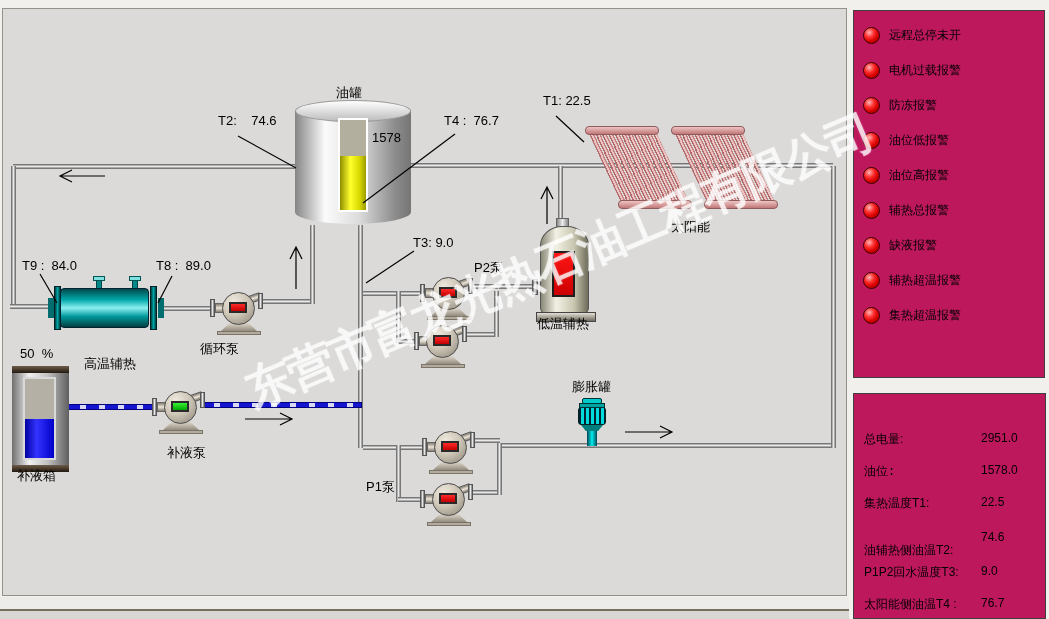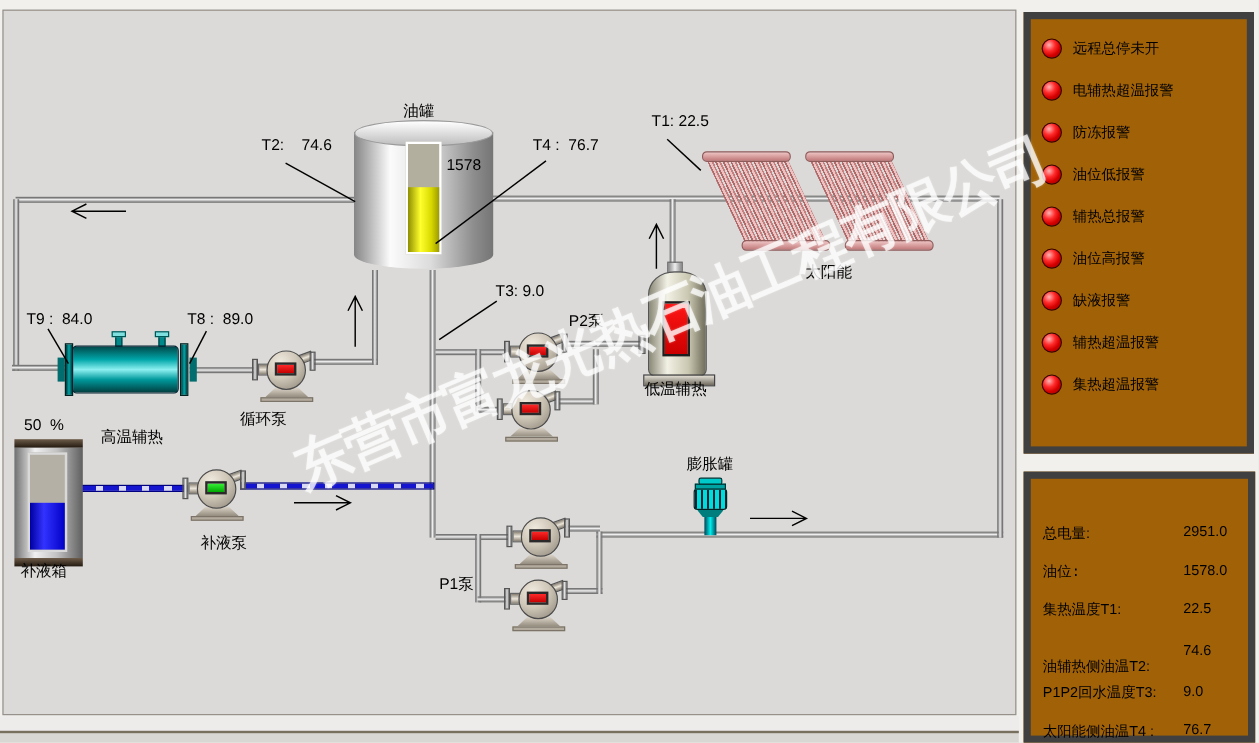--- a/index.html
+++ b/index.html
@@ -5,21 +5,21 @@
   html,body{margin:0;padding:0;}
   body{width:1049px;height:619px;overflow:hidden;background:#f1f0ed;
        font-family:"Liberation Sans","DejaVu Sans",sans-serif;color:#000;}
   #app{position:relative;width:1049px;height:619px;}
 
   
   .canvas{position:absolute;left:2px;top:8px;width:845px;height:588px;
           background:#dbdad8;border:1px solid #96918a;box-sizing:border-box;}
   .strip-light{position:absolute;left:0;top:597px;width:849px;height:12px;background:#edecea;}
   .strip-dark{position:absolute;left:0;top:609px;width:849px;height:10px;background:#d9d7d3;border-top:2px solid #78705e;box-sizing:border-box;}
-  .panel{position:absolute;background:#a16207;border:6px solid #404040;box-sizing:border-box;}
+  .panel{position:absolute;background:#be185d;border:1px solid #404040;box-sizing:border-box;}
   .panel.alarms{left:853px;top:10px;width:192px;height:368px;padding-top:7px;}
   .panel.metrics{left:853px;top:393px;width:193px;height:226px;}
 
   
   .alarm-row{display:flex;align-items:center;gap:9px;height:35px;padding-left:9px;}
   .led{width:15px;height:15px;border-radius:50%;flex:0 0 15px;
        background:radial-gradient(circle at 35% 30%, #ffb4b4 0%, #ff2a2a 35%, #d40000 62%, #8a0000 100%);
        border:1px solid #3a0000;}
   .alarm-label{font-size:12px;}
 
@@ -320,37 +320,37 @@
 
   <div class="watermark">东营市富龙光热石油工程有限公司</div>
 
   <div class="panel alarms">
     <div class="alarm-row">
         <span class="led"></span>
         <span class="alarm-label">远程总停未开</span>
       </div>
     <div class="alarm-row">
         <span class="led"></span>
-        <span class="alarm-label">电辅热超温报警</span>
+        <span class="alarm-label">电机过载报警</span>
       </div>
     <div class="alarm-row">
         <span class="led"></span>
         <span class="alarm-label">防冻报警</span>
       </div>
     <div class="alarm-row">
         <span class="led"></span>
         <span class="alarm-label">油位低报警</span>
       </div>
     <div class="alarm-row">
         <span class="led"></span>
+        <span class="alarm-label">油位高报警</span>
+      </div>
+    <div class="alarm-row">
+        <span class="led"></span>
         <span class="alarm-label">辅热总报警</span>
-      </div>
-    <div class="alarm-row">
-        <span class="led"></span>
-        <span class="alarm-label">油位高报警</span>
       </div>
     <div class="alarm-row">
         <span class="led"></span>
         <span class="alarm-label">缺液报警</span>
       </div>
     <div class="alarm-row">
         <span class="led"></span>
         <span class="alarm-label">辅热超温报警</span>
       </div>
     <div class="alarm-row">

